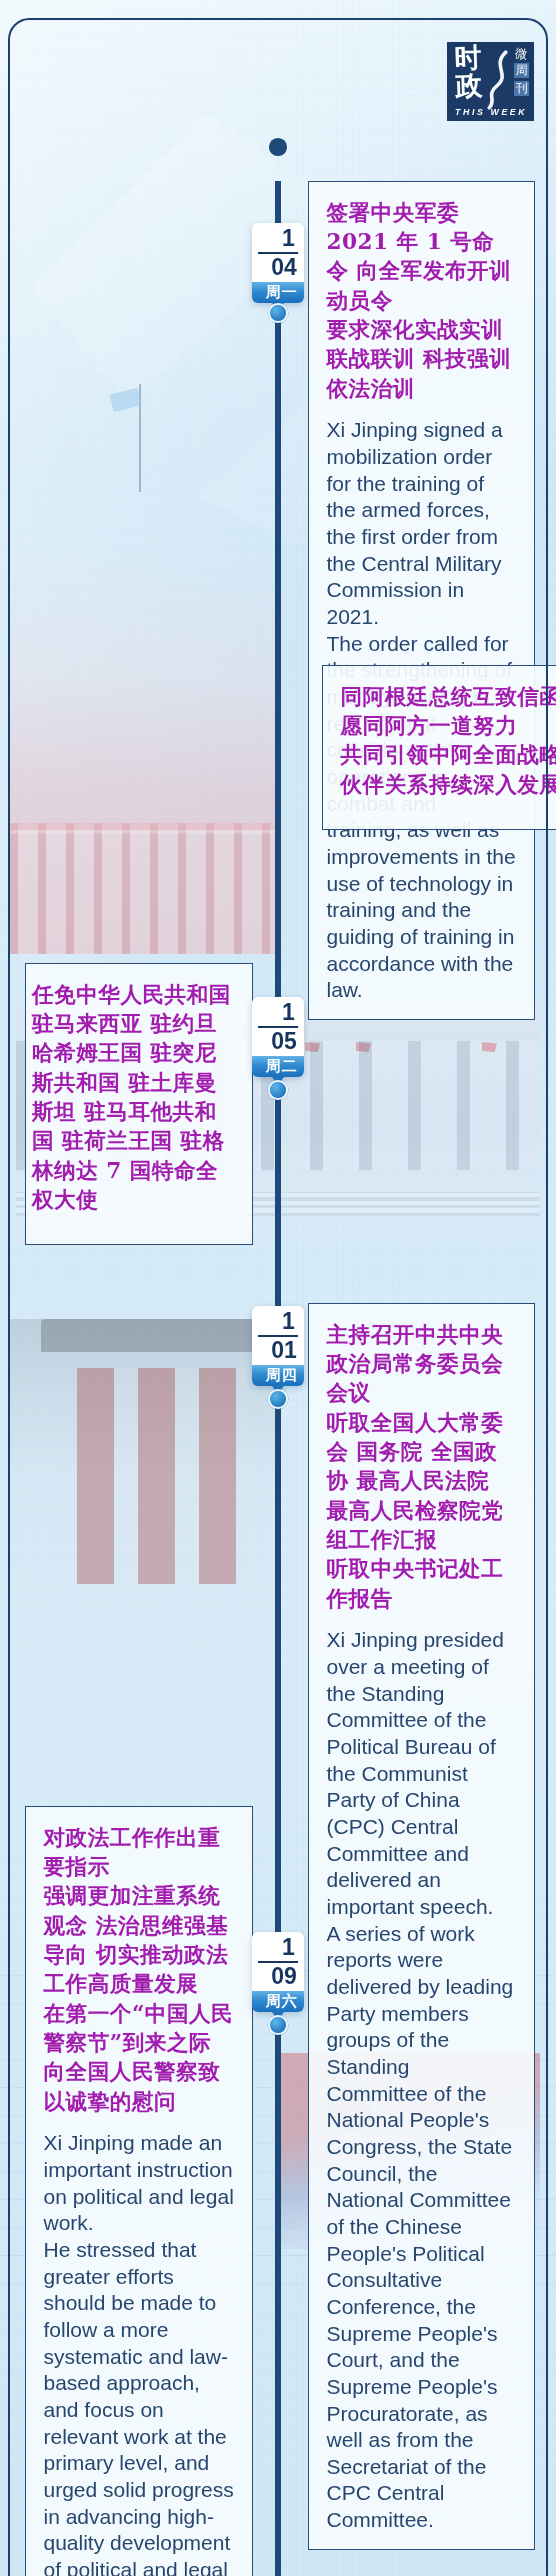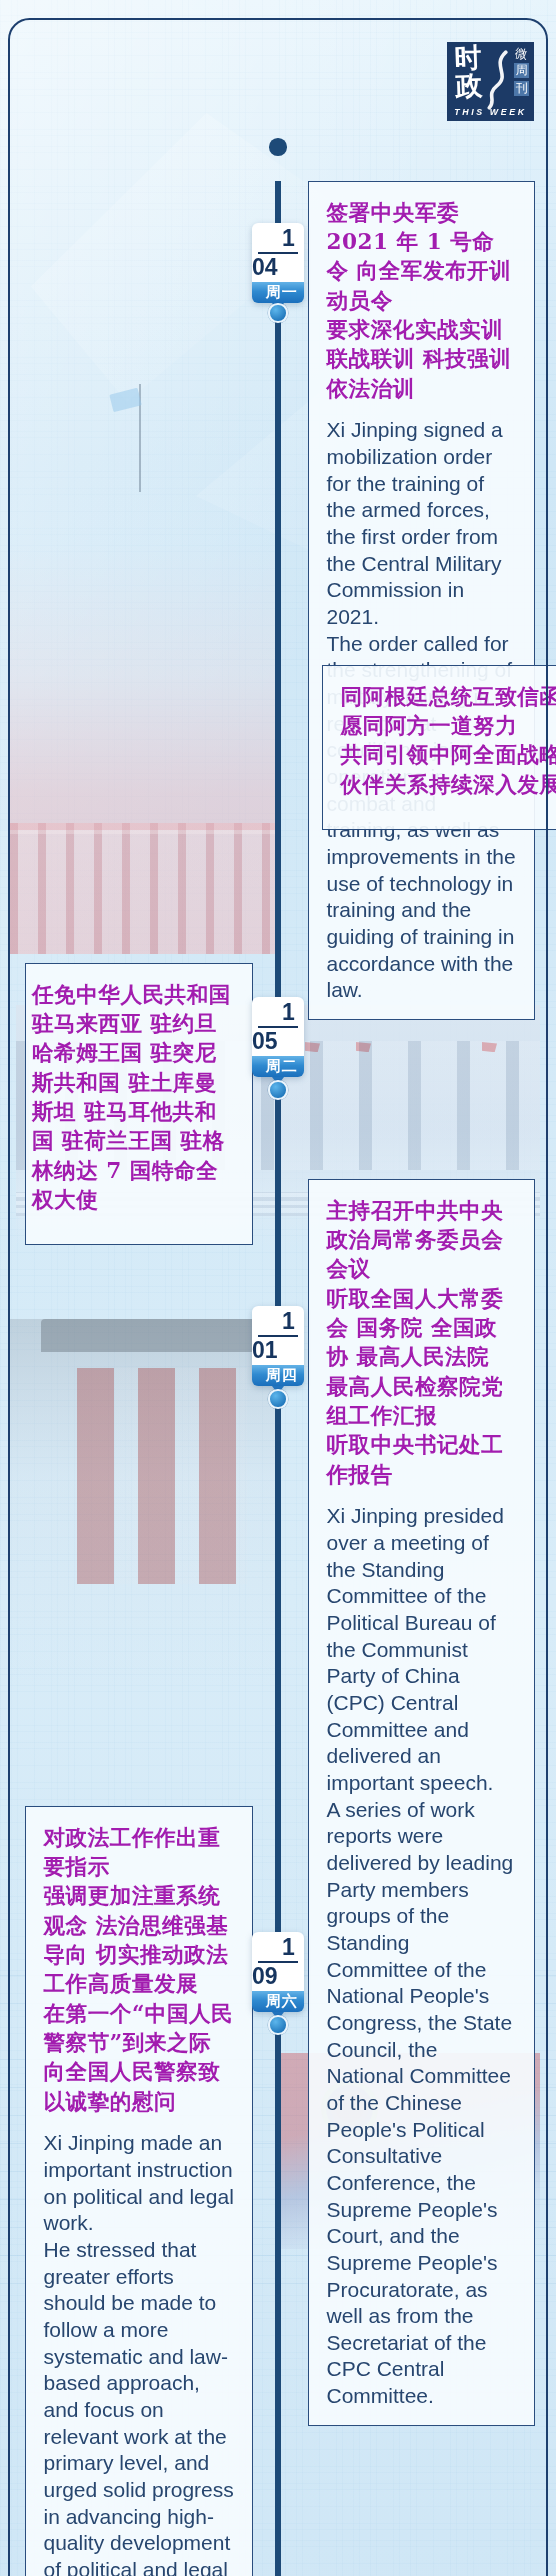--- a/index.html
+++ b/index.html
@@ -49,43 +49,43 @@
     border:5.2px solid rgba(202,212,118,0.55);background:radial-gradient(circle,rgba(128,62,72,0.45) 40%,rgba(70,88,142,0.4) 75%);}
 
   
   .tl-line{position:absolute;left:275px;top:181px;width:6.2px;height:2479px;background:#1d4a78;z-index:2;}
   .tl-startdot{position:absolute;left:269px;top:138px;width:17.5px;height:17.5px;border-radius:50%;background:#1d4a78;z-index:2;}
 
   .badge{position:absolute;left:252px;width:52px;z-index:4;filter:drop-shadow(0 2.1px 3.1px rgba(30,70,110,0.25));}
   .datebox{background:#ffffff;border-radius:6.2px 6.2px 0 0;padding:4.1px 0 3.1px;}
   .month{font-size:23px;font-weight:bold;color:#16355f;text-align:right;padding-right:9.3px;line-height:1.02;}
   .divider{height:2.1px;background:#16355f;width:76%;margin:1.5px auto;}
-  .day{font-size:23px;font-weight:bold;color:#16355f;padding-right:7.2px;line-height:1.02;}
+  .day{font-size:23px;font-weight:bold;color:#16355f;text-align:right;padding-right:7.2px;line-height:1.02;}
   .weekbar{height:20.6px;background:linear-gradient(180deg,#63b2e7 0%,#2f8ad0 45%,#1b6fbc 100%);border-radius:0 0 6.2px 6.2px;color:#fff;font-size:15px;font-weight:bold;text-align:right;padding-right:6.2px;line-height:20.6px;letter-spacing:1px;}
   .pointer{width:0;height:0;margin:0 auto;border-left:6.7px solid transparent;border-right:6.7px solid transparent;border-top:8.8px solid #2273bd;}
   .dot{position:absolute;left:268px;width:15.5px;height:15.5px;border-radius:50%;z-index:4;
     background:radial-gradient(circle at 35% 30%,#5cb6ec,#0e63ac);border:2.1px solid #e9f4fc;box-shadow:0 0 0 0.5px rgba(20,80,140,0.35);}
 
   
   .card{position:absolute;background:rgba(245,251,254,0.93);border:1px solid #2a4d7e;padding:15.5px 17.5px;z-index:3;box-sizing:border-box;}
   .hl{font-family:"DejaVu Serif","Liberation Serif",serif;font-size:21.6px;font-weight:600;line-height:1.36;color:#a21caf;letter-spacing:0.5px;white-space:pre-line;margin:0 0 14.4px 0;}
   .en{font-size:21px;line-height:1.27;color:#27466f;white-space:pre-line;}
   .c1{left:308px;top:181px;width:227px;}
   .c2{left:308px;top:665px;width:266px;margin-left:14px;}
   .c3{left:25px;top:963px;width:228px;padding-left:6px;}
-  .c4{left:308px;top:1179px;width:227px;}
+  .c4{left:308px;top:1303px;width:227px;}
   .c5{left:25px;top:1806px;width:228px;}
 
   
   .mast{position:absolute;left:447px;top:42px;width:87px;height:79px;background:#1c3a66;z-index:5;}
   .mast-main{position:absolute;left:8.2px;top:2.1px;font-family:"DejaVu Serif","Liberation Serif",serif;font-weight:bold;color:#fff;font-size:27px;line-height:1.02;transform:rotate(-2deg);}
   .mast-tags{position:absolute;right:4.1px;top:5.2px;width:16.5px;text-align:center;}
   .mast-tag-plain{color:#fff;font-family:"DejaVu Serif","Liberation Serif",serif;font-size:12.4px;line-height:1.1;transform:rotate(8deg);}
   .mast-tag-box{width:15.5px;height:15.5px;margin:2.1px auto 0;background:#4d77a9;color:#fff;font-family:"DejaVu Serif","Liberation Serif",serif;font-size:12px;line-height:15.5px;text-align:center;}
-  .mast-week{position:absolute;left:0;bottom:4.1px;width:100%;text-align:center;color:#fff;font-size:8.8px;font-weight:bold;letter-spacing:2.6px;font-style:italic;}
+  .mast-week{position:absolute;left:0;bottom:4.1px;width:100%;text-align:left;color:#fff;font-size:8.8px;font-weight:bold;letter-spacing:2.6px;font-style:italic;padding-left:8px;}
   .mast-swoosh{position:absolute;left:32px;top:8.2px;z-index:1;opacity:.95;}
 </style>
 </head>
 <body>
 
 <div id="canvas">
 
   <div class="streak s1"></div>
   <div class="streak s2"></div>
 

